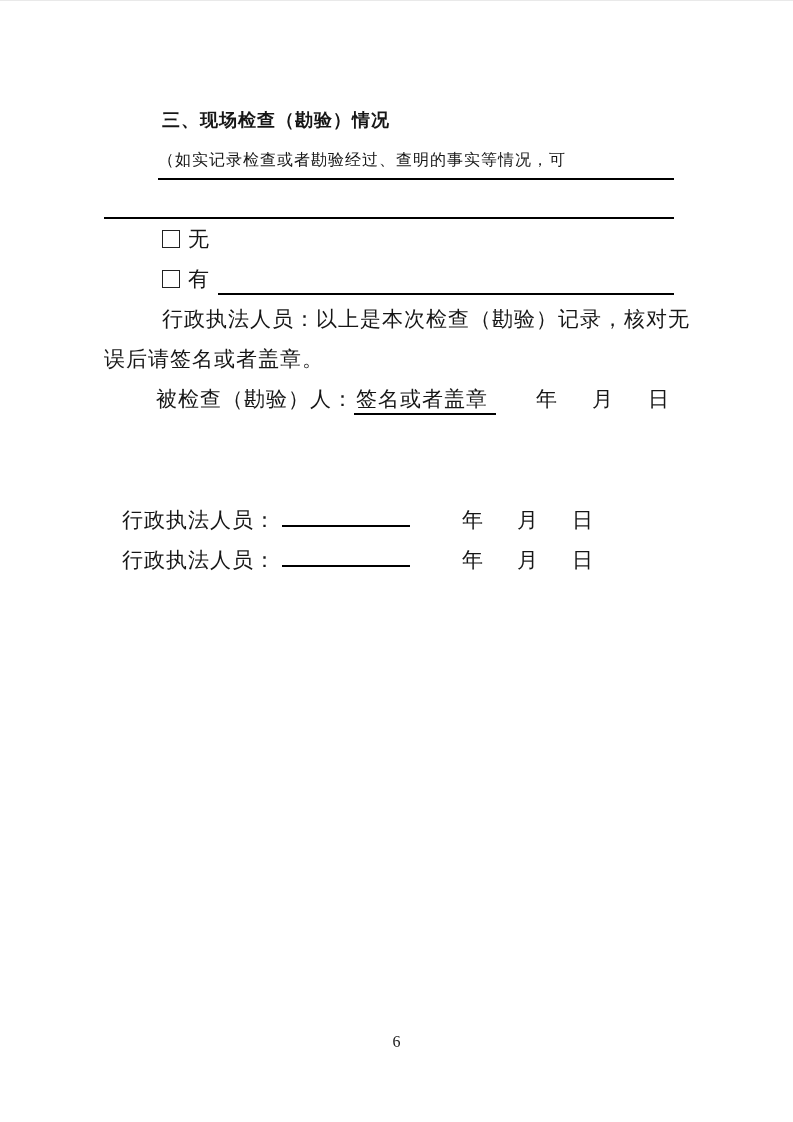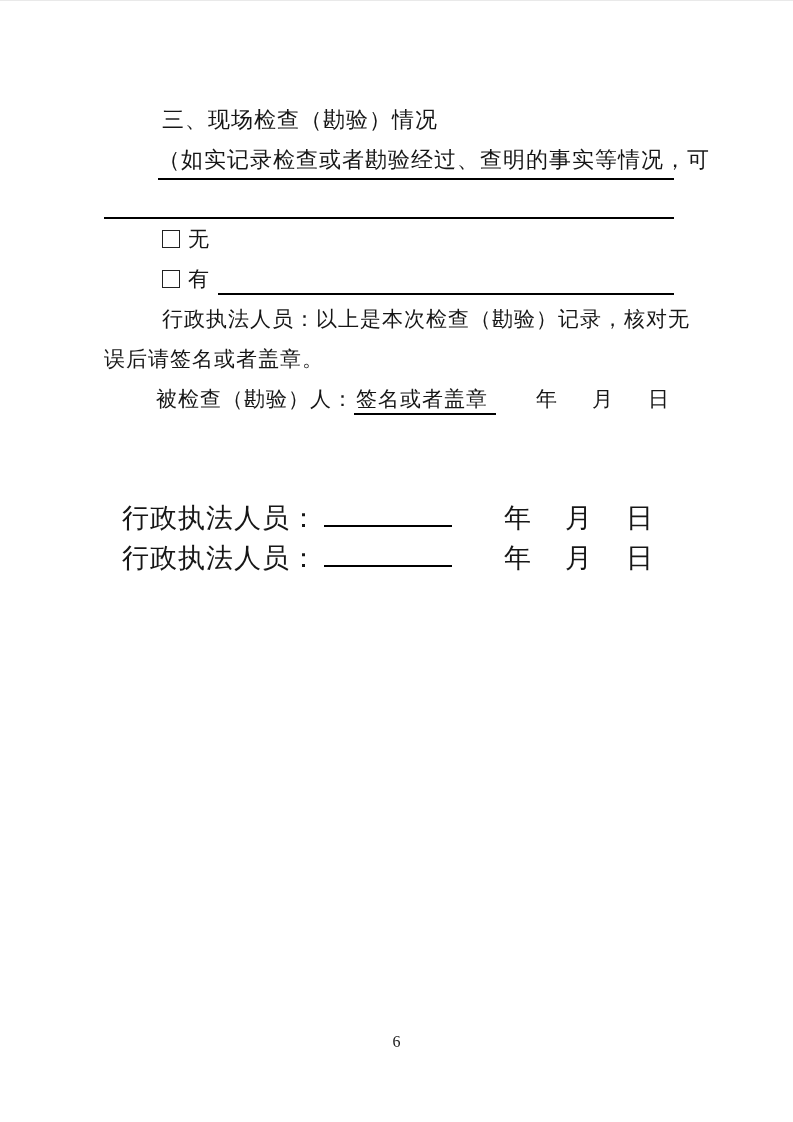--- a/index.html
+++ b/index.html
@@ -6,27 +6,27 @@
   .page {
     width:793px; height:1122px; margin:0 auto; background:#ffffff;
     position:relative; overflow:hidden;
     font-family:"Liberation Serif","DejaVu Serif",serif;
     color:#161616; border-top:1px solid #e9e9e9;
   }
   .content { position:absolute; left:104px; top:98px; width:570px; }
 
   .heading {
     font-family:"Liberation Sans","DejaVu Sans",sans-serif;
-    font-weight:400; font-size:22px; height:42px; line-height:42px;
+    font-weight:700; font-size:18px; height:42px; line-height:42px;
     text-indent:58px; letter-spacing:1px; white-space:nowrap;
   }
   .heading.h4 { margin-top:8px; }
 
   .uline {
-    height:37px; line-height:37px; font-size:22px; letter-spacing:1px;
+    height:37px; line-height:37px; font-size:16px; letter-spacing:1px;
     border-bottom:2px solid #000; white-space:nowrap;
   }
   .uline.ind { margin-left:54px; }
 
   .cbrow {
     height:40px; display:flex; align-items:center;
     padding-left:58px; font-size:21px; letter-spacing:1px;
   }
   .cb {
     width:16px; height:16px; border:1.5px solid #222; background:#fff;
@@ -48,21 +48,21 @@
     height:40px; line-height:40px; font-size:21px; letter-spacing:1px;
     padding-left:52px; white-space:nowrap;
   }
   .signseal { border-bottom:2px solid #000; padding:0 8px 2px 2px;margin-top:35px; }
   .insprow .d1 { margin-left:40px; }
   .insprow .d2, .insprow .d3 { margin-left:34px; }
 
   .spacer { height:78px; }
 
   .offrow {
-    height:40px; line-height:40px; font-size:27px; letter-spacing:1px;
+    height:40px; line-height:40px; font-size:21px; letter-spacing:1px;
     padding-left:18px; white-space:nowrap;
   }
   .offline {
     display:inline-block; width:128px; height:28px; margin-left:6px;
     border-bottom:2px solid #000; vertical-align:baseline;
   }
   .offrow .d1 { margin-left:52px; }
   .offrow .d2, .offrow .d3 { margin-left:33px; }
 
   .pagenum {

